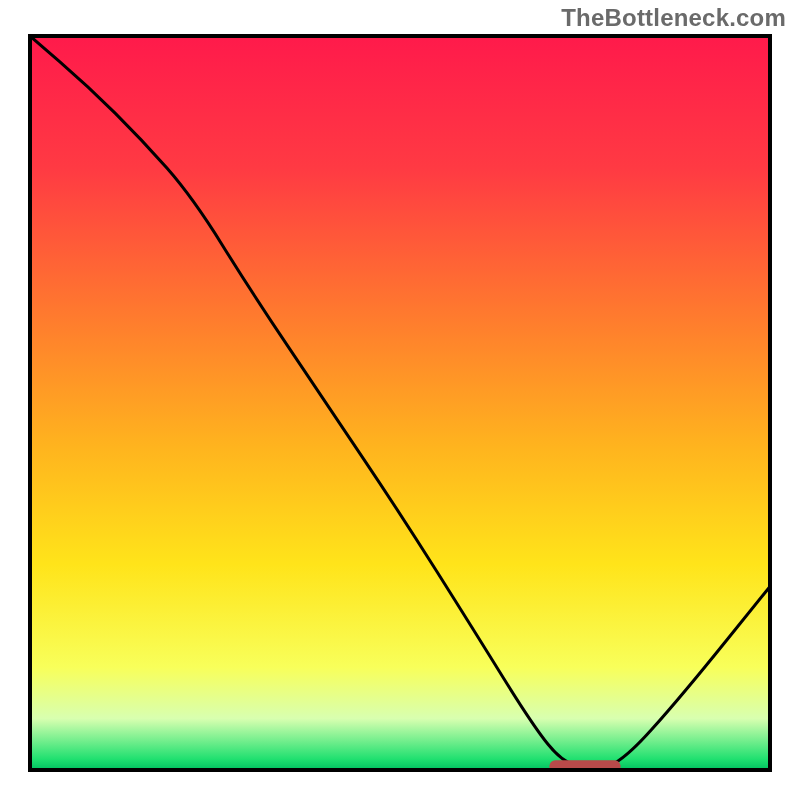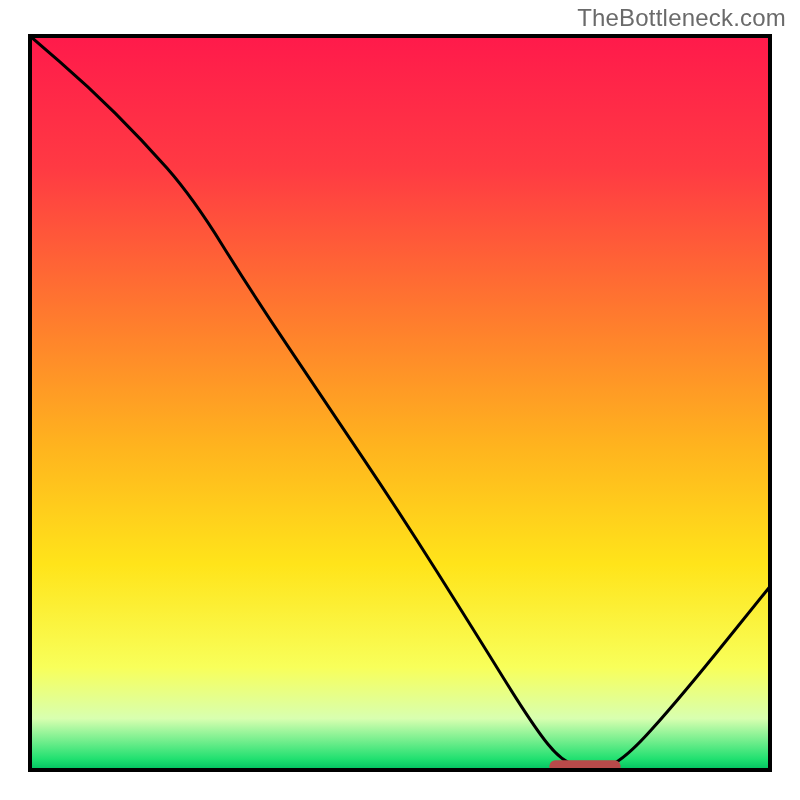--- a/index.html
+++ b/index.html
@@ -14,21 +14,21 @@
     position: relative;
     width: 800px;
     height: 800px;
   }
   .watermark {
     position: absolute;
     top: 4px;
     right: 14px;
     font-family: Arial, Helvetica, sans-serif;
     font-size: 24px;
-    font-weight: 400;
+    font-weight: 700;
     color: #6a6a6a;
     letter-spacing: 0.2px;
     user-select: none;
   }
   svg.plot {
     position: absolute;
     left: 0;
     top: 0;
     width: 800px;
     height: 800px;

